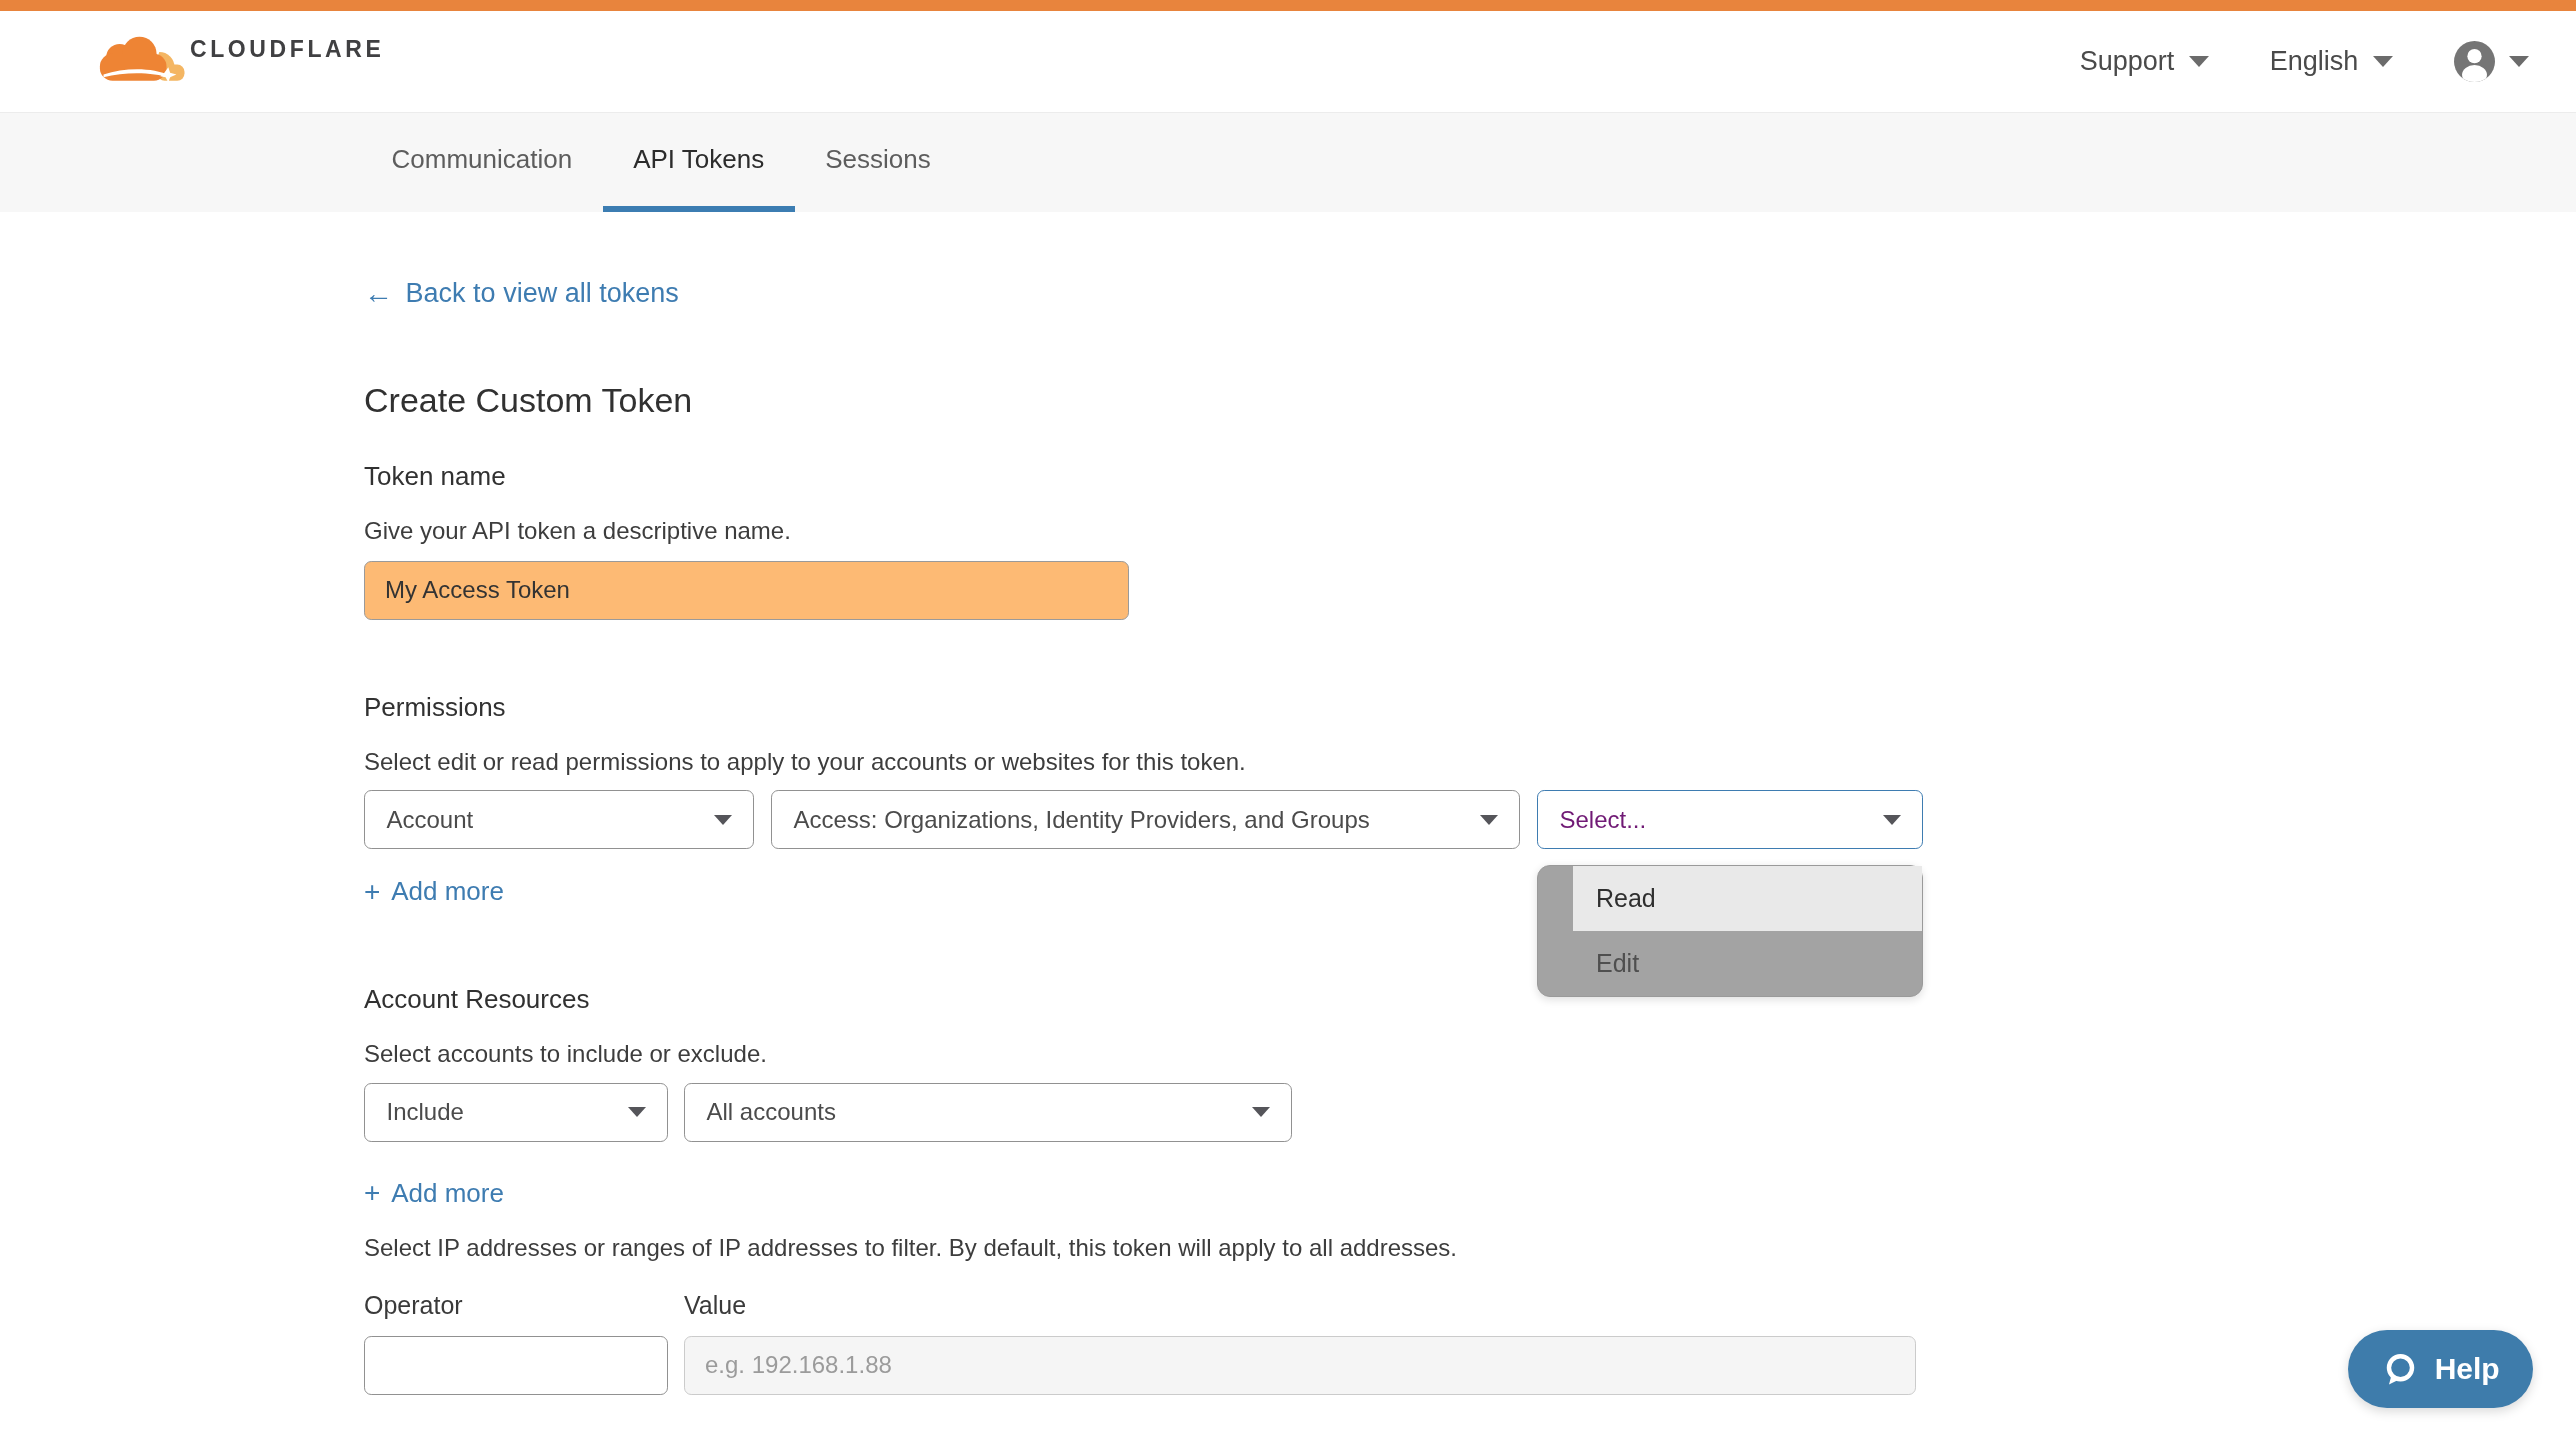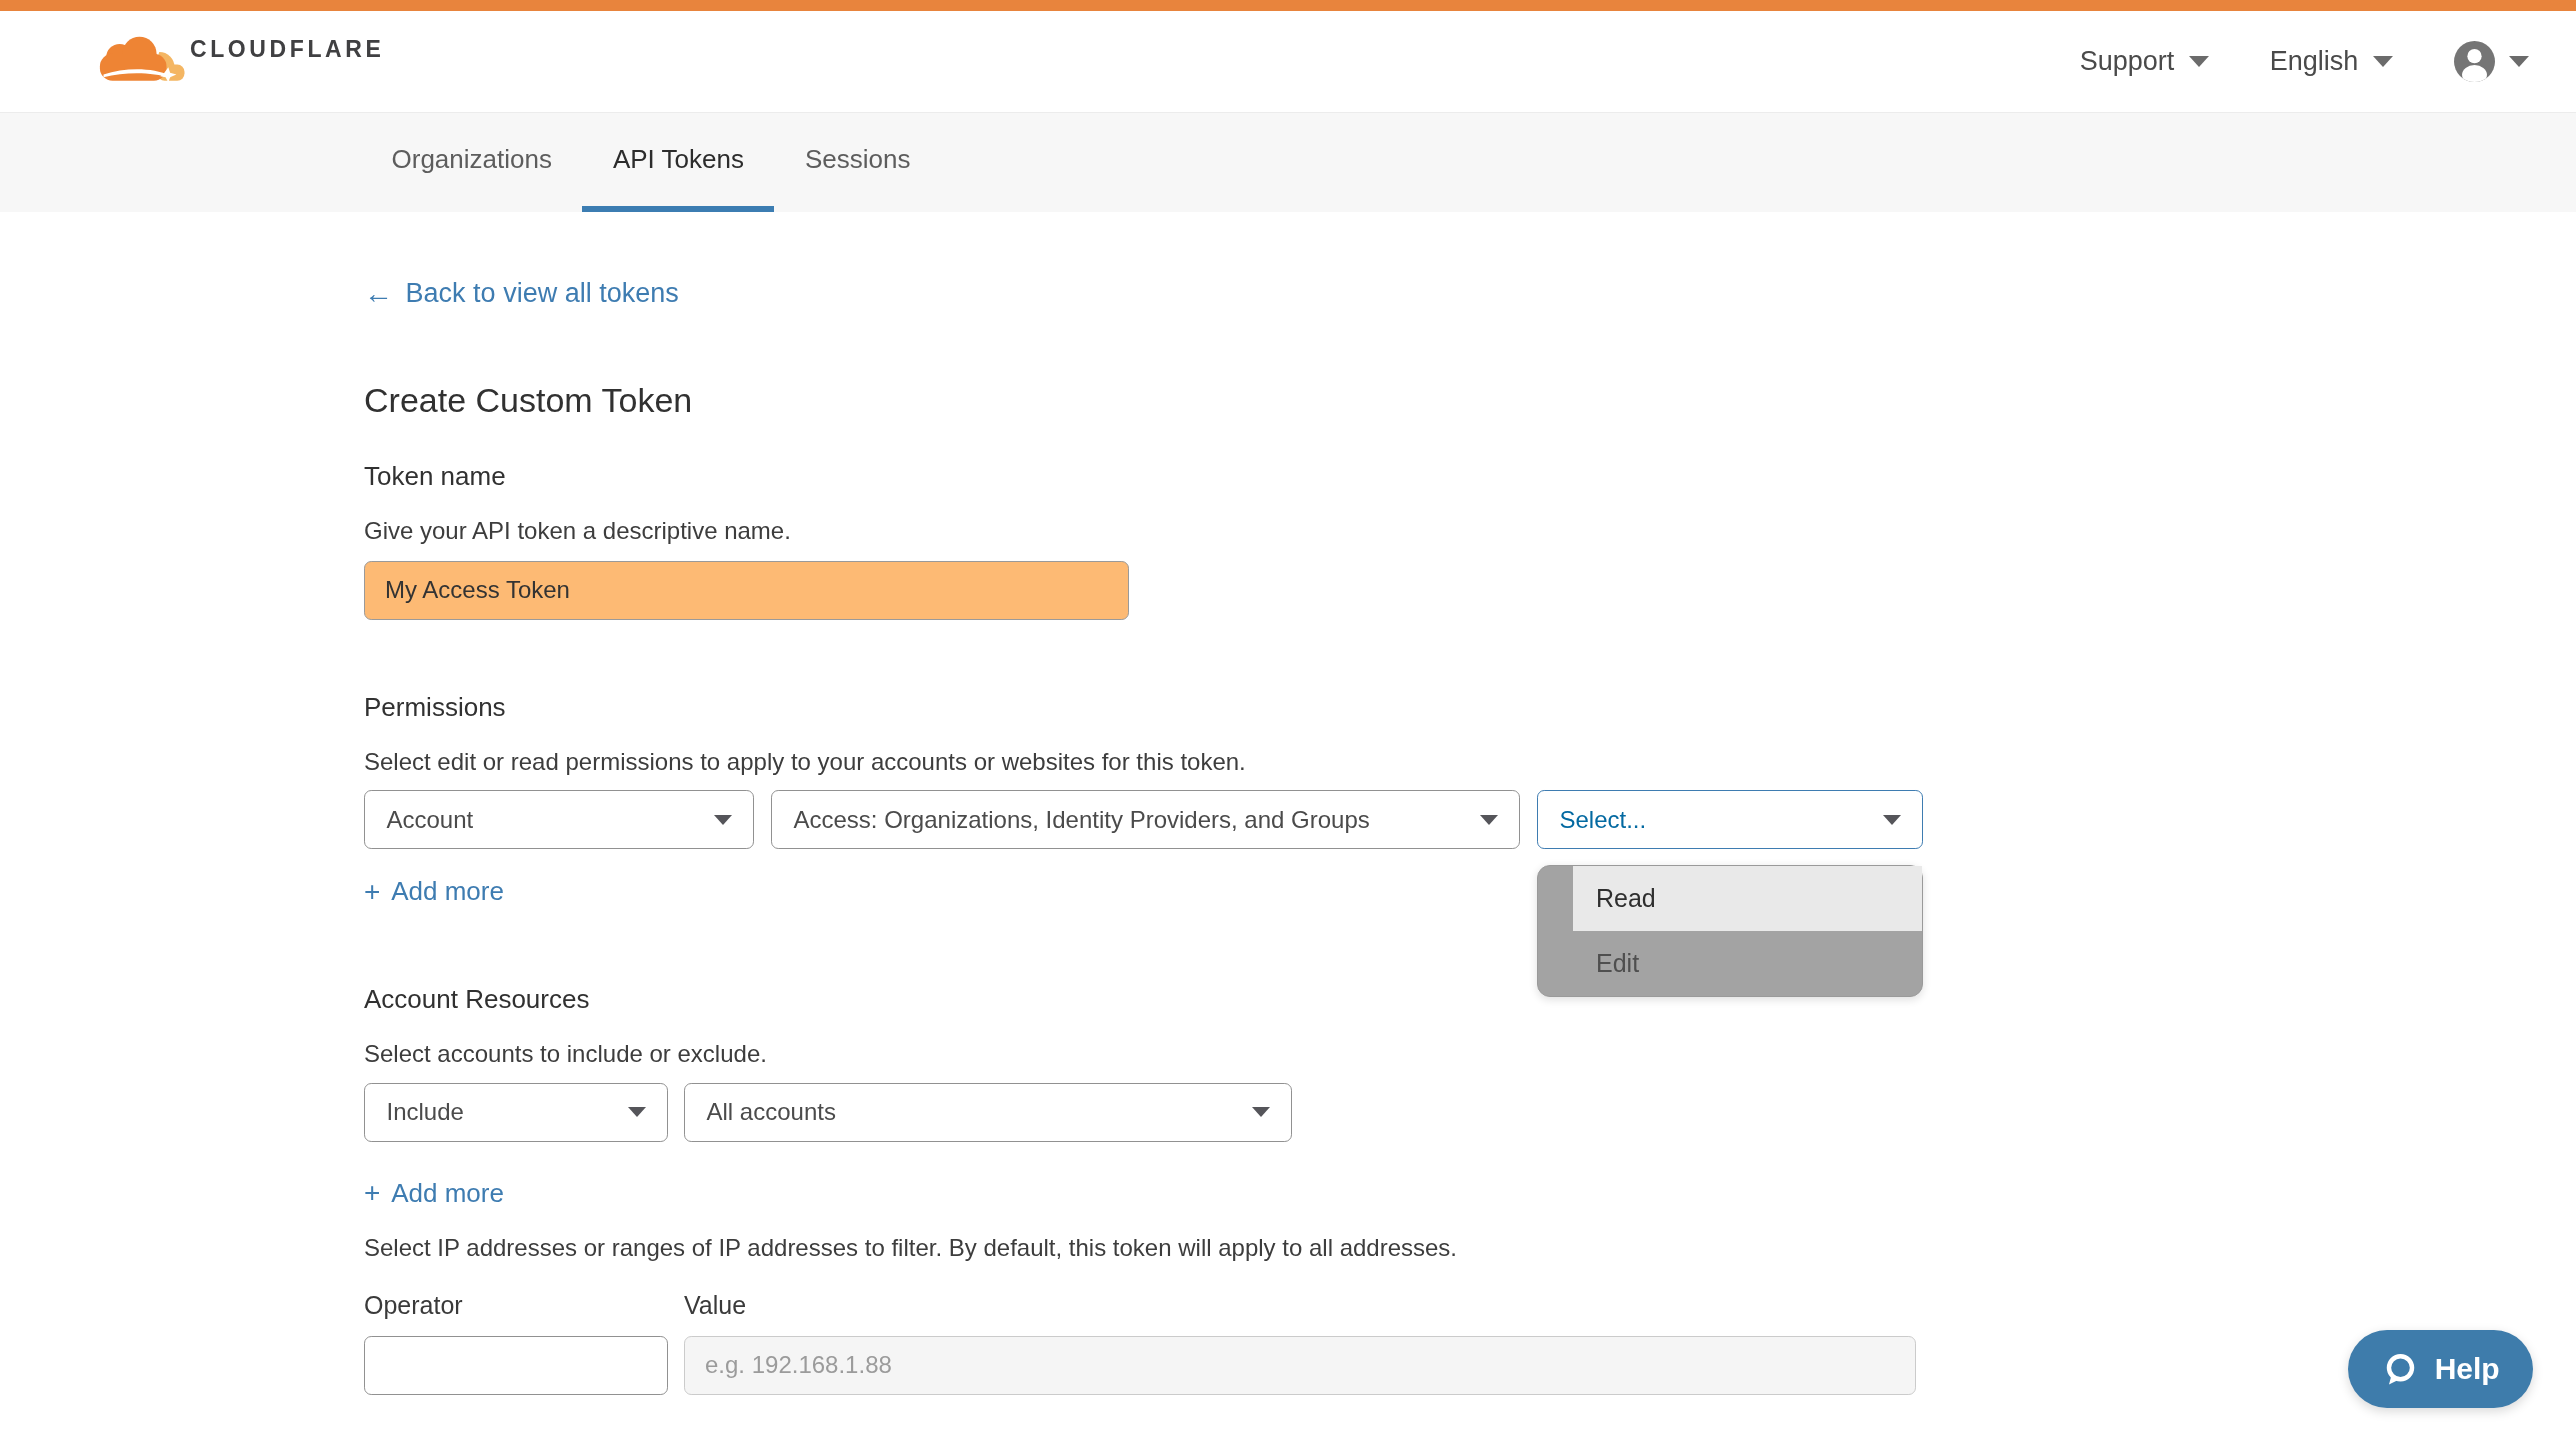--- a/index.html
+++ b/index.html
@@ -79,21 +79,21 @@
   }
   .token-input { margin-top: 16px; width: 765px; }
 
   .select-row { display: flex; margin-top: 14.4px; }
   .select {
     height: 59px; border: 1.8px solid #919191; border-radius: 7.2px; background: #fff;
     display: flex; align-items: center; justify-content: space-between;
     padding: 0 21.5px; font-size: 24px; color: #4b4b4b; cursor: pointer;
   }
   .select.focused { border-color: #3E7CB1; }
-  .select .placeholder { color: #0369a1; }
+  .select .placeholder { color: #701a75; }
   .w-scope { width: 390px; margin-right: 17px; }
   .w-group { width: 749px; margin-right: 17px; }
   .w-access { width: 386px; }
   .w-mode { width: 304px; margin-right: 16px; }
   .w-accounts { width: 608px; }
   .w-operator { width: 304px; margin-right: 16px; }
 
   .select-wrap { position: relative; }
   .menu {
     position: absolute; top: 75px; left: 0; width: 386px; z-index: 10;
@@ -175,21 +175,21 @@
           <circle cx="23" cy="17" r="8" fill="#ffffff"></circle>
           <ellipse cx="23" cy="38" rx="14" ry="11" fill="#ffffff"></ellipse>
         </g>
       </svg>
       <span class="caret"></span>
     </div>
   </div>
 </header>
 
 <nav class="tabs">
-  <div class="tab">Organizations</div>
+  <div class="tab">Communication</div>
   <div class="tab active">API Tokens</div>
   <div class="tab">Sessions</div>
 </nav>
 
 <main class="content">
 
   <a class="back-link">
     <span class="back-arrow">←</span>
     <span>Back to view all tokens</span>
   </a>

